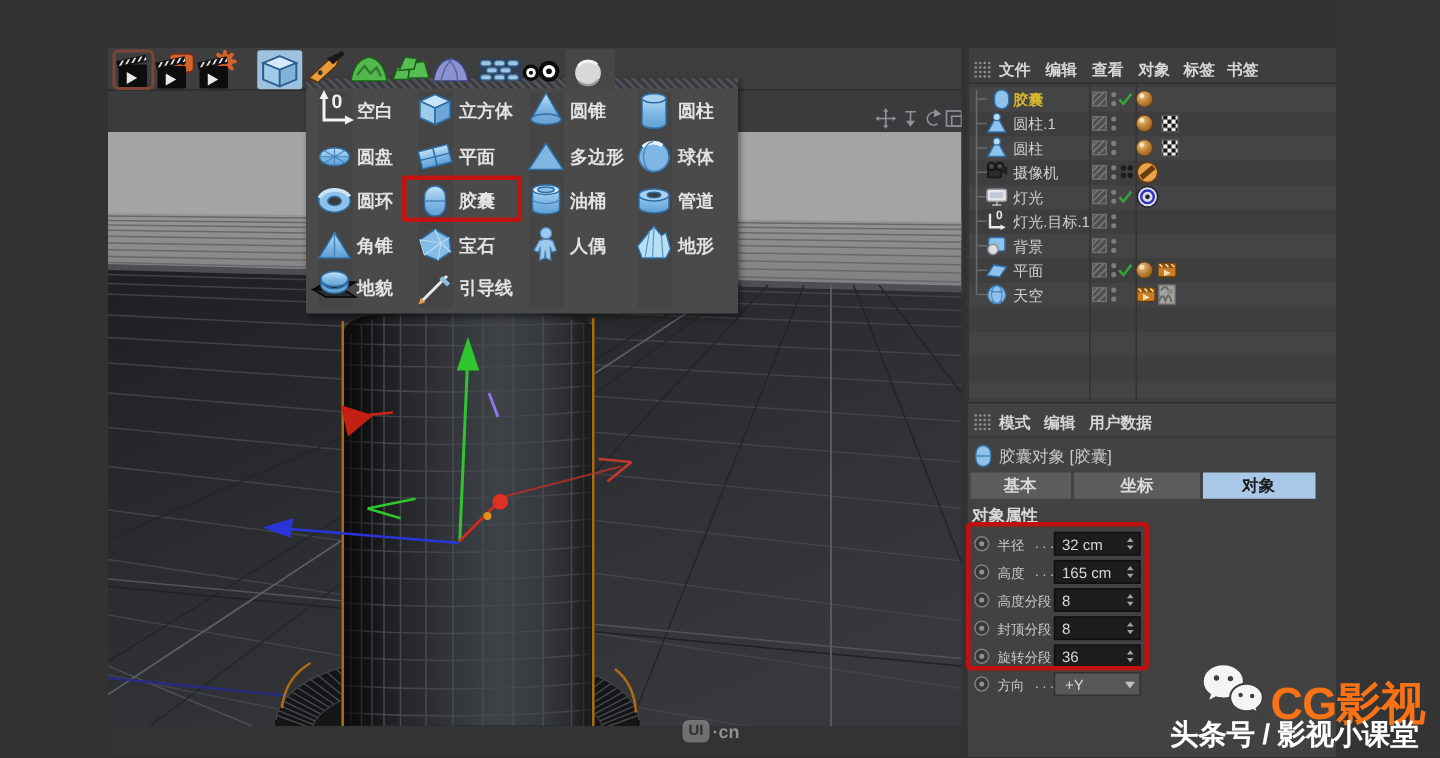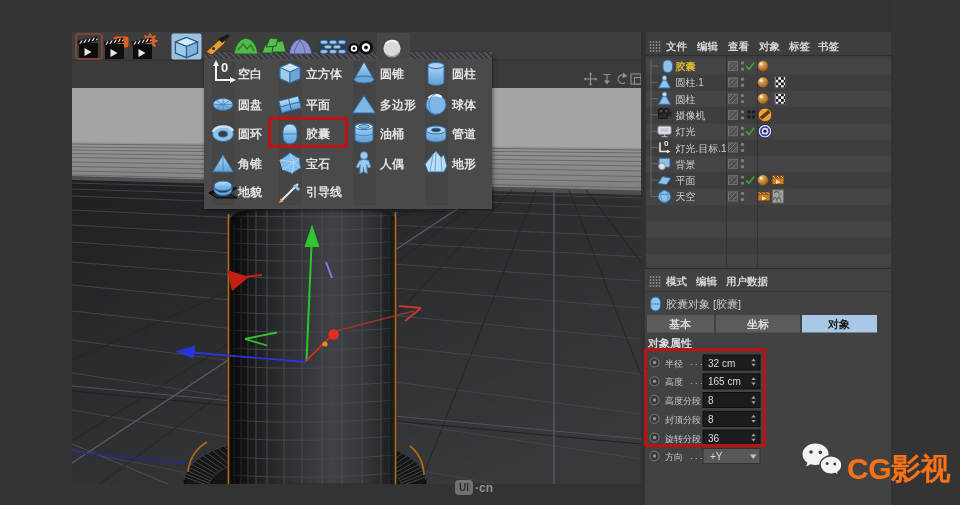--- a/index.html
+++ b/index.html
@@ -716,17 +716,18 @@
 
 <svg class="ab" style="left:801px;top:442px" width="44" height="38" viewBox="0 0 44 38">
 <path d="M14.5,1.5 C7.2,1.5 1.5,6.3 1.5,12.3 C1.5,15.8 3.4,18.7 6.4,20.7 L5.2,24.5 L9.6,22.2 C11.1,22.7 12.8,23 14.5,23 C21.8,23 27.6,18.2 27.6,12.2 C27.6,6.3 21.8,1.5 14.5,1.5 Z" fill="#f4f4f4"></path>
 <circle cx="10" cy="10" r="1.8" fill="#3e3e3f"></circle>
 <circle cx="19.3" cy="10.4" r="1.8" fill="#3e3e3f"></circle>
 <path d="M30,13.8 C23.9,13.8 19.1,17.9 19.1,23 C19.1,28.1 23.9,32.2 30,32.2 C31.5,32.2 32.9,32 34.2,31.5 L37.9,33.5 L36.8,30.3 C39.3,28.6 40.9,26 40.9,23 C40.9,17.9 36.1,13.8 30,13.8 Z" fill="#f4f4f4" stroke="#3e3e3f" stroke-width="1.4"></path>
 <circle cx="26.1" cy="21.4" r="1.5" fill="#3e3e3f"></circle>
 <circle cx="33.8" cy="22" r="1.5" fill="#3e3e3f"></circle>
 </svg>
 <div class="ab" style="left:847px;top:449px;color:#f97316;font-size:30px;font-weight:bold;letter-spacing:-0.5px;white-space:nowrap;">CG影视</div>
+<div class="ab" style="left:780px;top:477px;color:#fff;font-size:19px;font-weight:bold;letter-spacing:-0.2px;white-space:nowrap;">头条号 / 影视小课堂</div>
 
 <div class="ab" style="left:455px;top:480px;width:18px;height:15px;background:rgba(255,255,255,0.3);border-radius:4px;color:#2f2f30;font-size:10px;font-weight:bold;text-align:center;line-height:15px;">UI</div>
 <div class="ab" style="left:475px;top:481px;color:#8f8f90;font-size:12px;font-weight:bold;text-align:right;">·cn</div>
 
 </div>
 
 </body></html>

